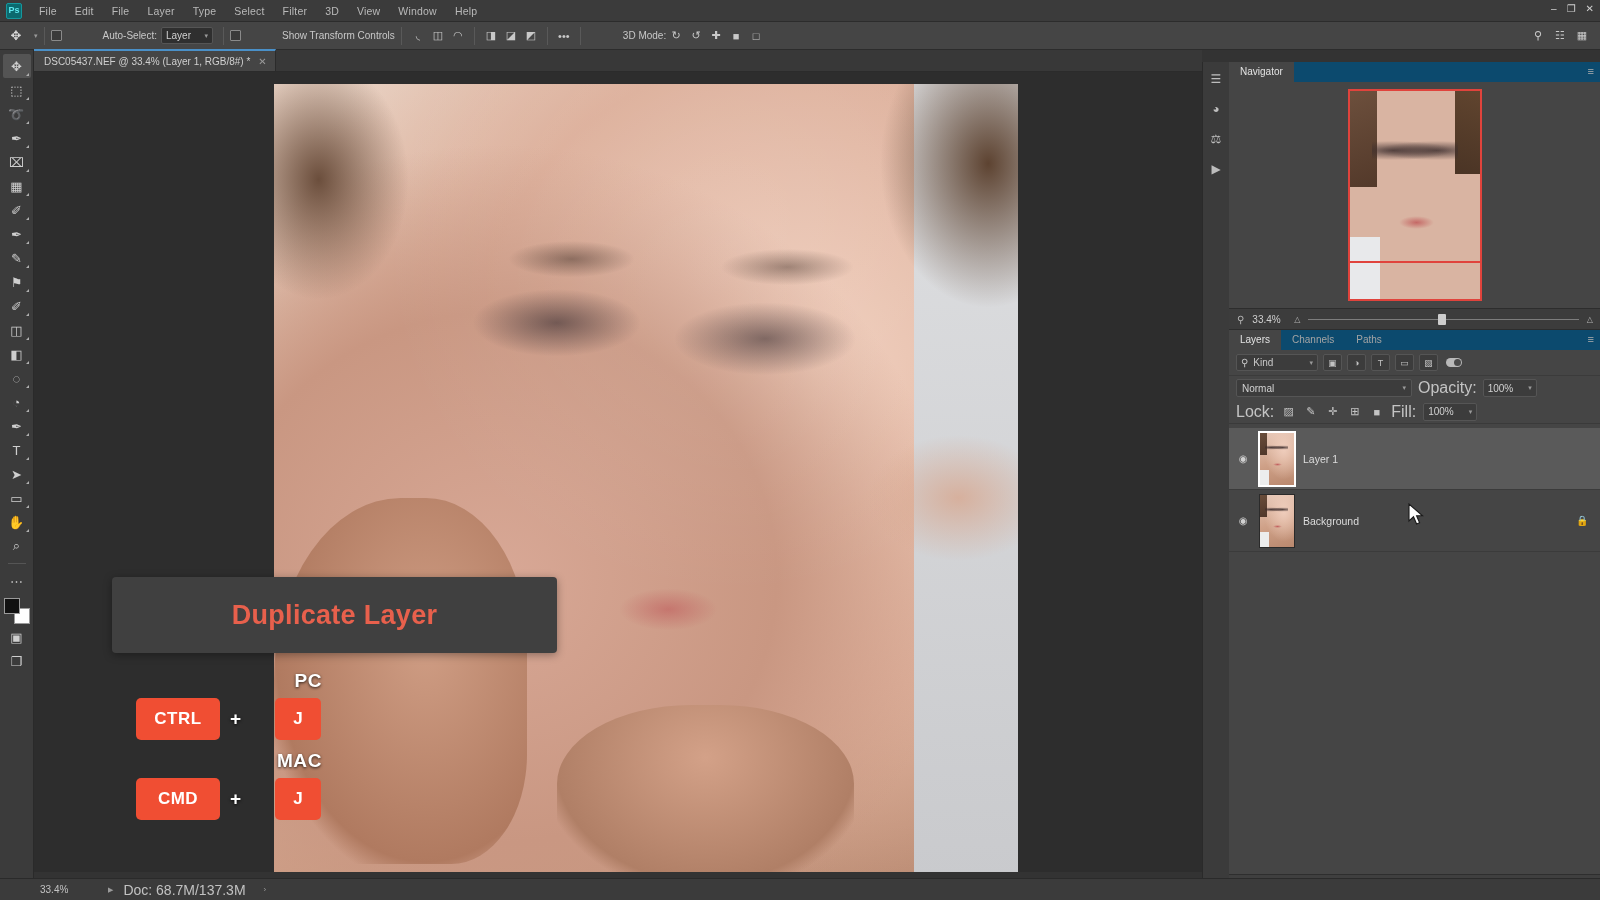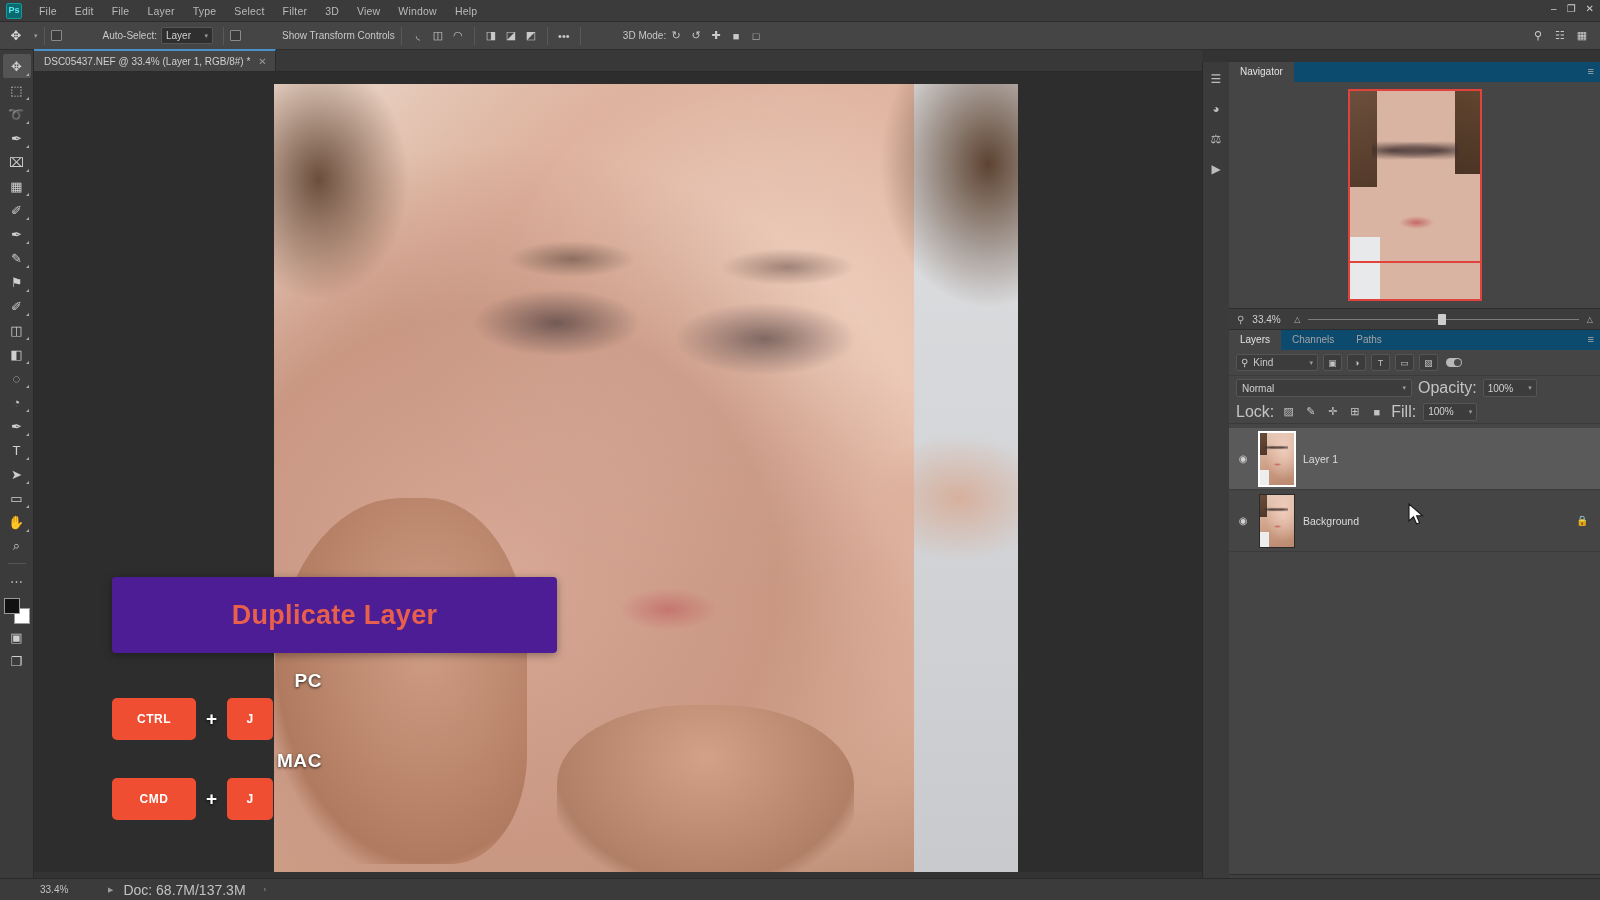--- a/index.html
+++ b/index.html
@@ -134,38 +134,38 @@
   }
   .photo-hand2 {
     position: absolute; left: 38%; bottom: 0; width: 40%; height: 22%;
     background: radial-gradient(ellipse at 50% 30%, #d3a188, #b07f66 72%, transparent 80%);
     border-radius: 45% 45% 10% 10%;
   }
 
   
   .callout-card {
     position: absolute; left: 78px; top: 505px; width: 445px; height: 76px;
-    background: #4c1d95; border-radius: 4px;
+    background: #404040; border-radius: 4px;
     display: flex; align-items: center; justify-content: center;
     box-shadow: 0 2px 8px rgba(0,0,0,.35);
   }
   .callout-title {
     font-size: 27px; font-weight: bold; color: #e8604c; letter-spacing: .3px;
   }
   .shortcuts { position: absolute; left: 78px; top: 598px; width: 210px; text-align: right; }
   .sc-os {
     font-size: 19px; font-weight: bold; color: #ffffff; letter-spacing: .6px;
     margin: 0 0 6px 6px; text-shadow: 0 1px 3px rgba(0,0,0,.8);
   }
   .sc-row { display: flex; align-items: center; gap: 10px; margin-bottom: 10px; }
   .key {
     background: #f04e33; color: #fff; border-radius: 5px;
-    font-size: 12px; font-weight: bold; letter-spacing: .5px;
+    font-size: 17px; font-weight: bold; letter-spacing: .5px;
     display: flex; align-items: center; justify-content: center;
-    height: 42px; padding: 0 14px; min-width: 46px;
+    height: 42px; padding: 0 14px; min-width: 46px; margin-left: 24px;
   }
   .key.wide { min-width: 84px; }
   .plus { color: #fff; font-size: 19px; font-weight: bold; text-shadow: 0 1px 3px rgba(0,0,0,.8); }
 
   
   .right-rail {
     position: absolute; top: 62px; right: 0; width: 398px; height: 838px;
     background: #3b3b3b; border-left: 1px solid #2a2a2a;
   }
   .rail-icons {

